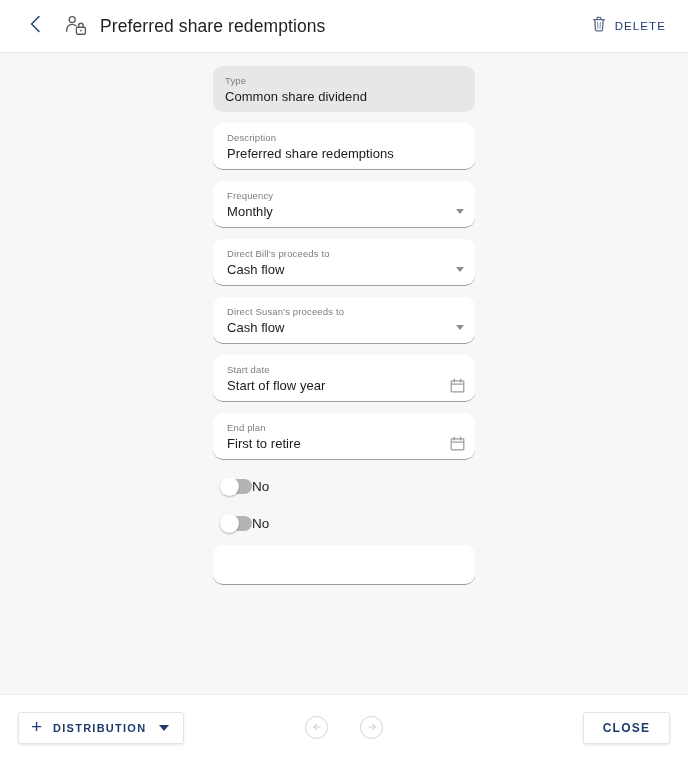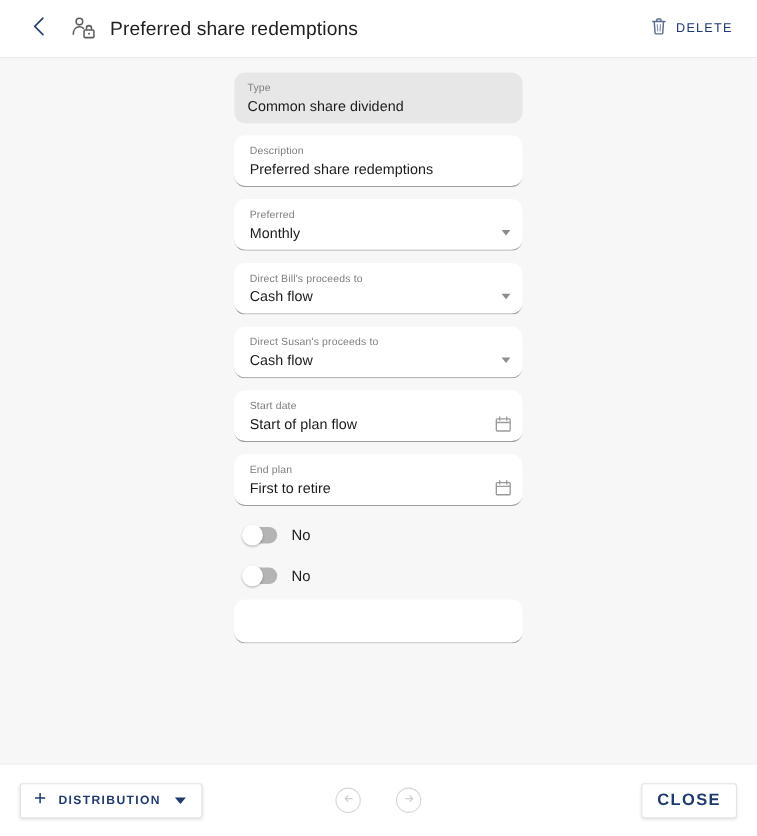--- a/index.html
+++ b/index.html
@@ -170,21 +170,20 @@
     font-size: 10.5px;
     color: #5a5a5a;
     line-height: 14px;
     letter-spacing: 0.1px;
   }
 
   .toggle-control {
     display: flex;
     align-items: center;
     margin-top: 5px;
-    gap: 13px;
   }
 
   .switch {
     width: 31px;
     height: 15px;
     border-radius: 8px;
     background: #b4b4b4;
     position: relative;
     cursor: pointer;
     flex: 0 0 auto;
@@ -290,21 +289,21 @@
     box-shadow: 0 1px 3px rgba(0,0,0,0.10);
     height: 32px;
     min-width: 87px;
     display: flex;
     align-items: center;
     justify-content: center;
     cursor: pointer;
   }
 
   #close-button .close-label {
-    font-size: 15px;
+    font-size: 12px;
     font-weight: 700;
     letter-spacing: 1.25px;
     color: #1e3a6e;
   }
 </style>
 </head>
 <body>
 
 <div id="app-header">
 
@@ -350,41 +349,41 @@
       <div class="field-value">Common share dividend</div>
     </div>
 
     <div class="field">
       <div class="field-label">Description</div>
       <div class="field-value">Preferred share redemptions</div>
     </div>
 
 
     <div class="field">
-      <div class="field-label">Preferred</div>
+      <div class="field-label">Frequency</div>
       <div class="field-value">Monthly</div>
       <span class="field-chevron"></span>
     </div>
 
 
     <div class="field">
       <div class="field-label">Direct Bill's proceeds to</div>
       <div class="field-value">Cash flow</div>
       <span class="field-chevron"></span>
     </div>
 
     <div class="field">
       <div class="field-label">Direct Susan's proceeds to</div>
       <div class="field-value">Cash flow</div>
       <span class="field-chevron"></span>
     </div>
 
     <div class="field">
       <div class="field-label">Start date</div>
-      <div class="field-value">Start of plan flow</div>
+      <div class="field-value">Start of flow year</div>
       <span class="field-calendar">
         <svg width="15" height="15" viewBox="0 0 15 15">
           <rect x="1.2" y="2.8" width="12.6" height="11.0" rx="0.8" fill="none" stroke="#9a9a9a" stroke-width="1.2"></rect>
           <path d="M1.2 6.1 L13.8 6.1" stroke="#9a9a9a" stroke-width="1.2"></path>
           <path d="M4.3 1.0 L4.3 4.0 M10.7 1.0 L10.7 4.0" stroke="#9a9a9a" stroke-width="1.2" stroke-linecap="round"></path>
         </svg>
       </span>
     </div>
 
     <div class="field">

